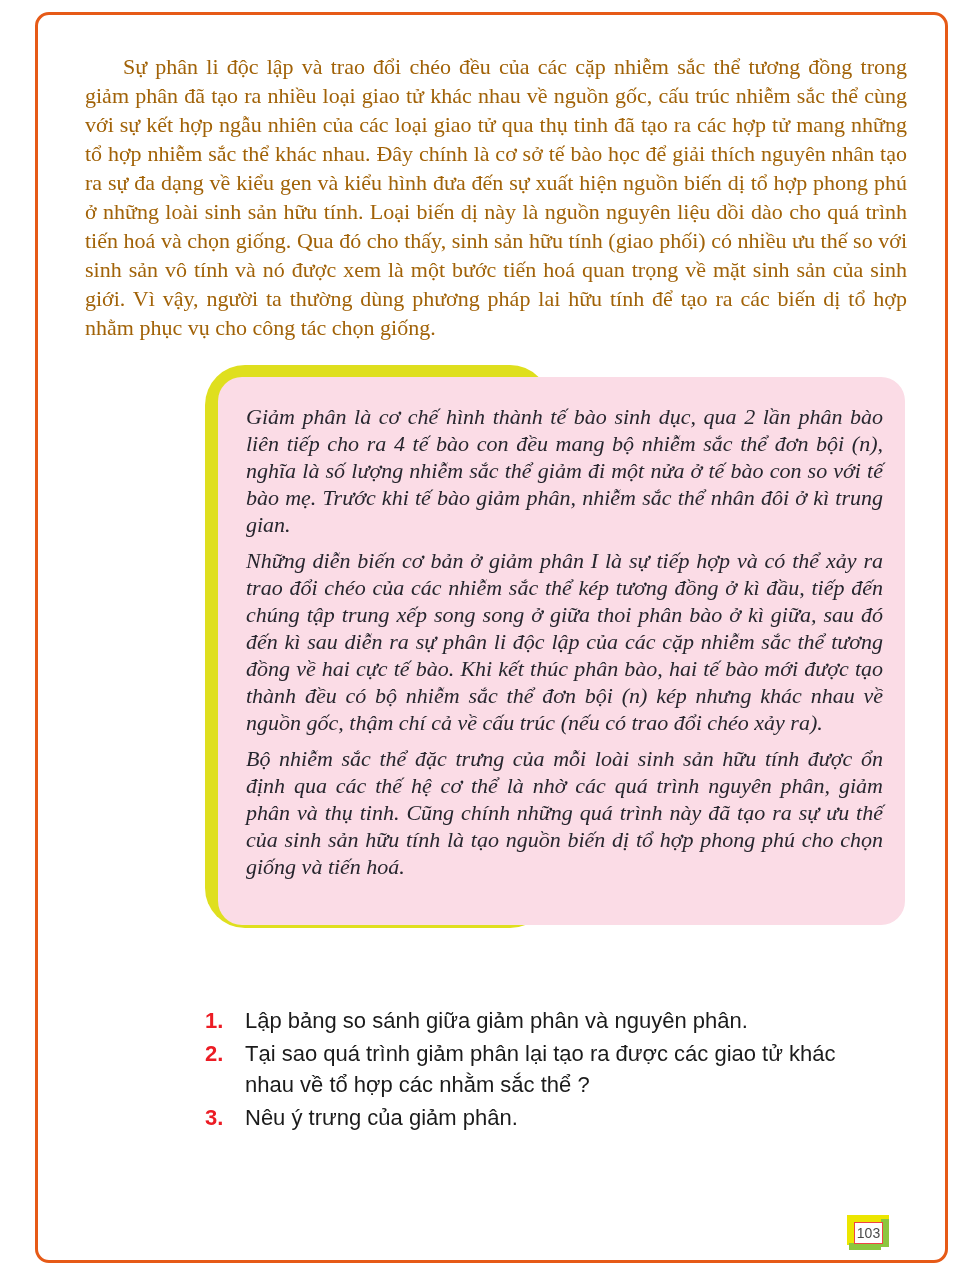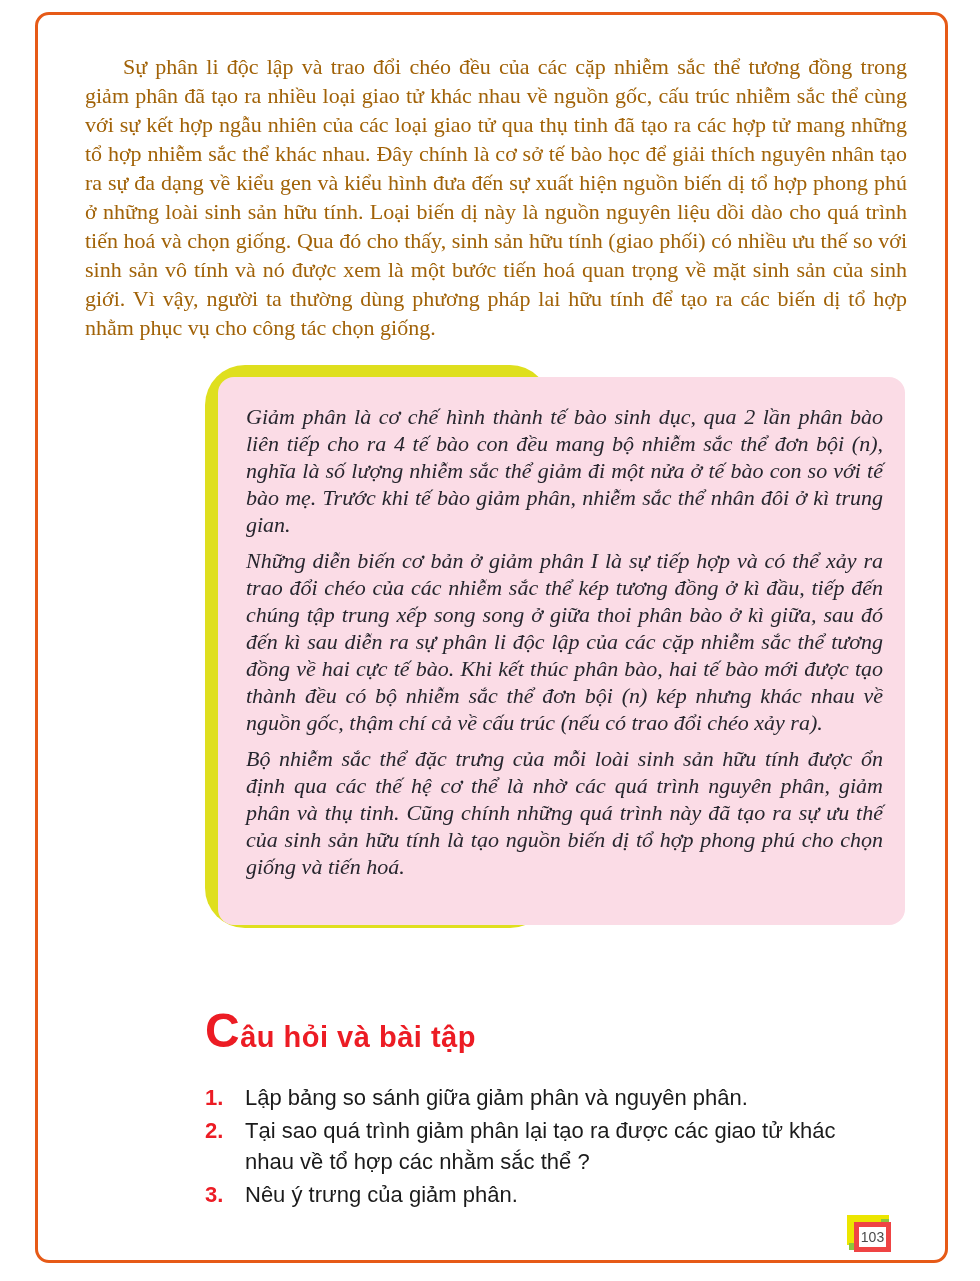--- a/index.html
+++ b/index.html
@@ -18,21 +18,21 @@
   }
   .summary-wrap{
     position:absolute;left:205px;top:365px;width:700px;
   }
   .summary-accent{
     position:absolute;left:0;top:0;width:345px;height:calc(100% + 3px);
     background:#dfdf1e;border-radius:40px;
   }
   .summary-box{
     position:relative;margin-left:13px;margin-top:12px;width:687px;
-    box-sizing:border-box;background:#fbdce6;border-radius:16px;
+    box-sizing:border-box;background:#fbdce6;border-radius:24px;
     padding:26px 22px 30px 28px;
   }
   .summary-box p{
     margin:0 0 9px 0;
     font-size:22px;line-height:27px;color:#26262e;
     font-style:italic;text-align:justify;
   }
   .summary-box p:last-child{margin-bottom:15px;}
   .questions{
     position:absolute;left:205px;top:1005px;width:700px;
@@ -56,21 +56,21 @@
   }
   .page-badge{
     position:absolute;left:845px;top:1212px;width:52px;height:42px;
   }
   .pb-yellow-top{position:absolute;left:2px;top:3px;width:42px;height:7px;background:#ece600;}
   .pb-yellow-left{position:absolute;left:2px;top:3px;width:7px;height:30px;background:#ece600;}
   .pb-green-right{position:absolute;left:36px;top:7px;width:8px;height:28px;background:#8cc63e;}
   .pb-green-bottom{position:absolute;left:4px;top:31px;width:32px;height:7px;background:#8cc63e;}
   .pb-number{
     position:absolute;left:9px;top:10px;width:27px;height:20px;background:#ffffff;
-    border:5px solid #ef4444;display:flex;align-items:center;justify-content:center;
+    border:1px solid #ef4444;display:flex;align-items:center;justify-content:center;
     font-family:"Liberation Sans", sans-serif;font-size:14px;color:#4a4a4a;
     font-stretch:condensed;letter-spacing:0px;
   }
 </style>
 </head>
 <body>
 
 <div class="page-frame"></div>
 
 <p class="intro">Sự phân li độc lập và trao đổi chéo đều của các cặp nhiễm sắc thể tương đồng trong giảm phân đã tạo ra nhiều loại giao tử khác nhau về nguồn gốc, cấu trúc nhiễm sắc thể cùng với sự kết hợp ngẫu nhiên của các loại giao tử qua thụ tinh đã tạo ra các hợp tử mang những tổ hợp nhiễm sắc thể khác nhau. Đây chính  là cơ sở tế bào học để giải thích nguyên nhân tạo ra sự đa dạng về kiểu gen và kiểu hình đưa đến sự xuất hiện nguồn biến dị tổ hợp phong phú ở những loài sinh sản hữu tính. Loại biến dị này là nguồn nguyên liệu dồi dào cho quá trình tiến hoá và chọn giống. Qua đó cho thấy, sinh sản hữu tính (giao phối) có nhiều ưu thế so với sinh sản vô tính và nó được xem là một bước tiến hoá quan trọng về mặt sinh sản của sinh giới. Vì vậy, người ta thường dùng phương pháp lai hữu tính để tạo ra các biến dị tổ hợp nhằm phục vụ cho công tác chọn giống.</p>
@@ -78,23 +78,20 @@
 <div class="summary-wrap">
   <div class="summary-accent"></div>
   <div class="summary-box">
     <p>Giảm phân là cơ chế hình thành tế bào sinh dục, qua 2 lần phân bào liên tiếp cho ra 4 tế bào con đều mang bộ nhiễm sắc thể đơn bội (n), nghĩa là số lượng nhiễm sắc thể giảm đi một nửa ở tế bào con so với tế bào mẹ. Trước khi tế bào giảm phân, nhiễm sắc thể nhân đôi ở kì trung gian.</p>
     <p>Những diễn biến cơ bản ở giảm phân I là sự tiếp hợp và có thể xảy ra trao đổi chéo của các nhiễm sắc thể kép tương đồng ở kì đầu, tiếp đến chúng tập trung xếp song song ở giữa thoi phân bào ở kì giữa, sau đó đến kì sau diễn ra sự phân li độc lập của các cặp nhiễm sắc thể tương đồng về hai cực tế bào. Khi kết thúc phân bào, hai tế bào mới được tạo thành đều có bộ nhiễm sắc thể đơn bội (n) kép nhưng khác nhau về nguồn gốc, thậm chí cả về cấu trúc (nếu có trao đổi chéo xảy ra).</p>
     <p>Bộ nhiễm sắc thể đặc trưng của mỗi loài sinh sản hữu tính được ổn định qua các thế hệ cơ thể là nhờ các quá trình nguyên phân, giảm phân và thụ tinh. Cũng chính những quá trình này đã tạo ra sự ưu thế của sinh sản hữu tính là tạo nguồn biến dị tổ hợp phong phú cho chọn giống và tiến hoá.</p>
   </div>
 </div>
 
 <div class="questions">
-  <div class="q-heading">
-    <span class="initial">C</span><span class="rest">âu hỏi và bài tập</span>
-  </div>
   <div class="q-item">
     <span class="q-num">1.</span>
     <span class="q-text">Lập bảng so sánh giữa giảm phân và nguyên phân.</span>
   </div>
   <div class="q-item">
     <span class="q-num">2.</span>
     <span class="q-text">Tại sao quá trình giảm phân lại tạo ra được các giao tử khác nhau về tổ hợp các nhằm sắc thể ?</span>
   </div>
   <div class="q-item">
     <span class="q-num">3.</span>

